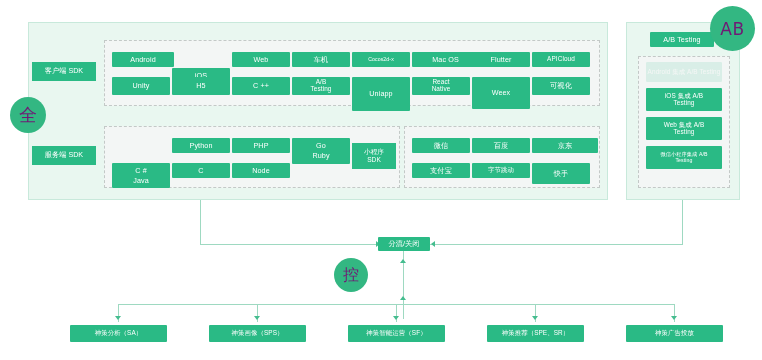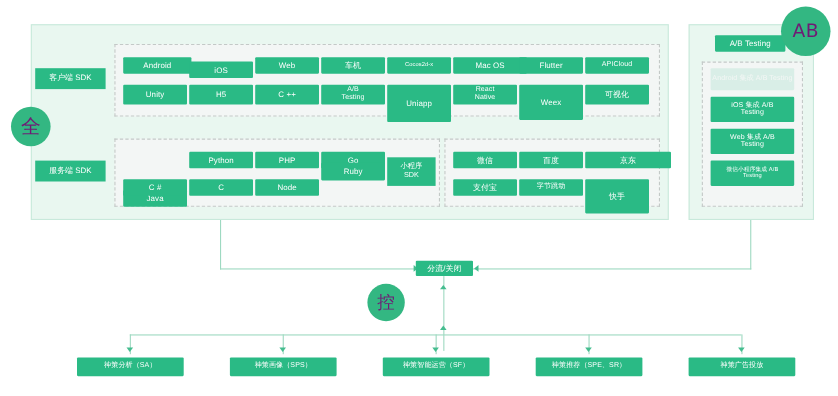--- a/index.html
+++ b/index.html
@@ -73,21 +73,21 @@
   <div class="dashgroup" style="left:104px;top:126px;width:296px;height:62px;"></div>
 
   <div class="dashgroup" style="left:404px;top:126px;width:196px;height:62px;"></div>
 
   <div class="sidelabel" id="lbl-client" style="left:32px;top:62px;width:64px;height:19px;">客户端 SDK</div>
   <div class="sidelabel" id="lbl-server" style="left:32px;top:146px;width:64px;height:19px;">服务端 SDK</div>
   <div class="sidelabel" id="lbl-mini" style="left:352px;top:143px;width:44px;height:26px;white-space:pre-line;font-size:6.6px;">小程序
 SDK</div>
 
   <div class="chip" style="position:absolute;left:112px;top:52px;width:62px;height:15px;">Android</div>
-  <div class="chip" style="position:absolute;left:172px;top:56px;width:58px;height:15px;">iOS</div>
+  <div class="chip" style="position:absolute;left:172px;top:68px;width:58px;height:15px;">iOS</div>
   <div class="chip" style="position:absolute;left:232px;top:52px;width:58px;height:15px;">Web</div>
   <div class="chip" style="position:absolute;left:292px;top:52px;width:58px;height:15px;">车机</div>
   <div class="chip xs" style="position:absolute;left:352px;top:52px;width:58px;height:15px;">Cocos2d-x</div>
   <div class="chip" style="position:absolute;left:412px;top:52px;width:67px;height:15px;">Mac OS</div>
   <div class="chip" style="position:absolute;left:472px;top:52px;width:58px;height:15px;">Flutter</div>
   <div class="chip sm" style="position:absolute;left:532px;top:52px;width:58px;height:15px;">APICloud</div>
 
   <div class="chip" style="position:absolute;left:112px;top:77px;width:58px;height:18px;">Unity</div>
   <div class="chip" style="position:absolute;left:172px;top:77px;width:58px;height:18px;">H5</div>
   <div class="chip" style="position:absolute;left:232px;top:77px;width:58px;height:18px;">C ++</div>
@@ -104,24 +104,24 @@
   <div class="chip" style="position:absolute;left:232px;top:138px;width:58px;height:15px;">PHP</div>
   <div class="chip" style="position:absolute;left:292px;top:138px;width:58px;height:15px;">Go</div>
 
   <div class="chip" style="position:absolute;left:112px;top:163px;width:58px;height:15px;">C #</div>
   <div class="chip" style="position:absolute;left:172px;top:163px;width:58px;height:15px;">C</div>
   <div class="chip" style="position:absolute;left:232px;top:163px;width:58px;height:15px;">Node</div>
   <div class="chip" style="position:absolute;left:292px;top:148px;width:58px;height:16px;">Ruby</div>
 
   <div class="chip" style="position:absolute;left:412px;top:138px;width:58px;height:15px;">微信</div>
   <div class="chip" style="position:absolute;left:472px;top:138px;width:58px;height:15px;">百度</div>
-  <div class="chip" style="position:absolute;left:532px;top:138px;width:78px;height:15px;">京东</div>
+  <div class="chip" style="position:absolute;left:532px;top:138px;width:66px;height:15px;">京东</div>
   <div class="chip" style="position:absolute;left:412px;top:163px;width:58px;height:15px;">支付宝</div>
   <div class="chip sm" style="position:absolute;left:472px;top:163px;width:58px;height:15px;">字节跳动</div>
-  <div class="chip" style="position:absolute;left:532px;top:163px;width:58px;height:31px;">快手</div>
+  <div class="chip" style="position:absolute;left:532px;top:163px;width:58px;height:21px;">快手</div>
 
   <div class="panel" id="right-panel" style="left:626px;top:22px;width:114px;height:178px;"></div>
   <div class="chip" style="position:absolute;left:650px;top:32px;width:64px;height:15px;">A/B Testing</div>
   <div class="dashgroup" style="left:638px;top:56px;width:92px;height:132px;"></div>
 
   <div class="chip sm faded" style="position:absolute;left:646px;top:62px;width:76px;height:20px;">Android 集成 A/B Testing</div>
   <div class="chip sm" style="position:absolute;left:646px;top:88px;width:76px;height:23px;white-space:pre-line;">iOS 集成 A/B
 Testing</div>
   <div class="chip sm" style="position:absolute;left:646px;top:117px;width:76px;height:23px;white-space:pre-line;">Web 集成 A/B
 Testing</div>

